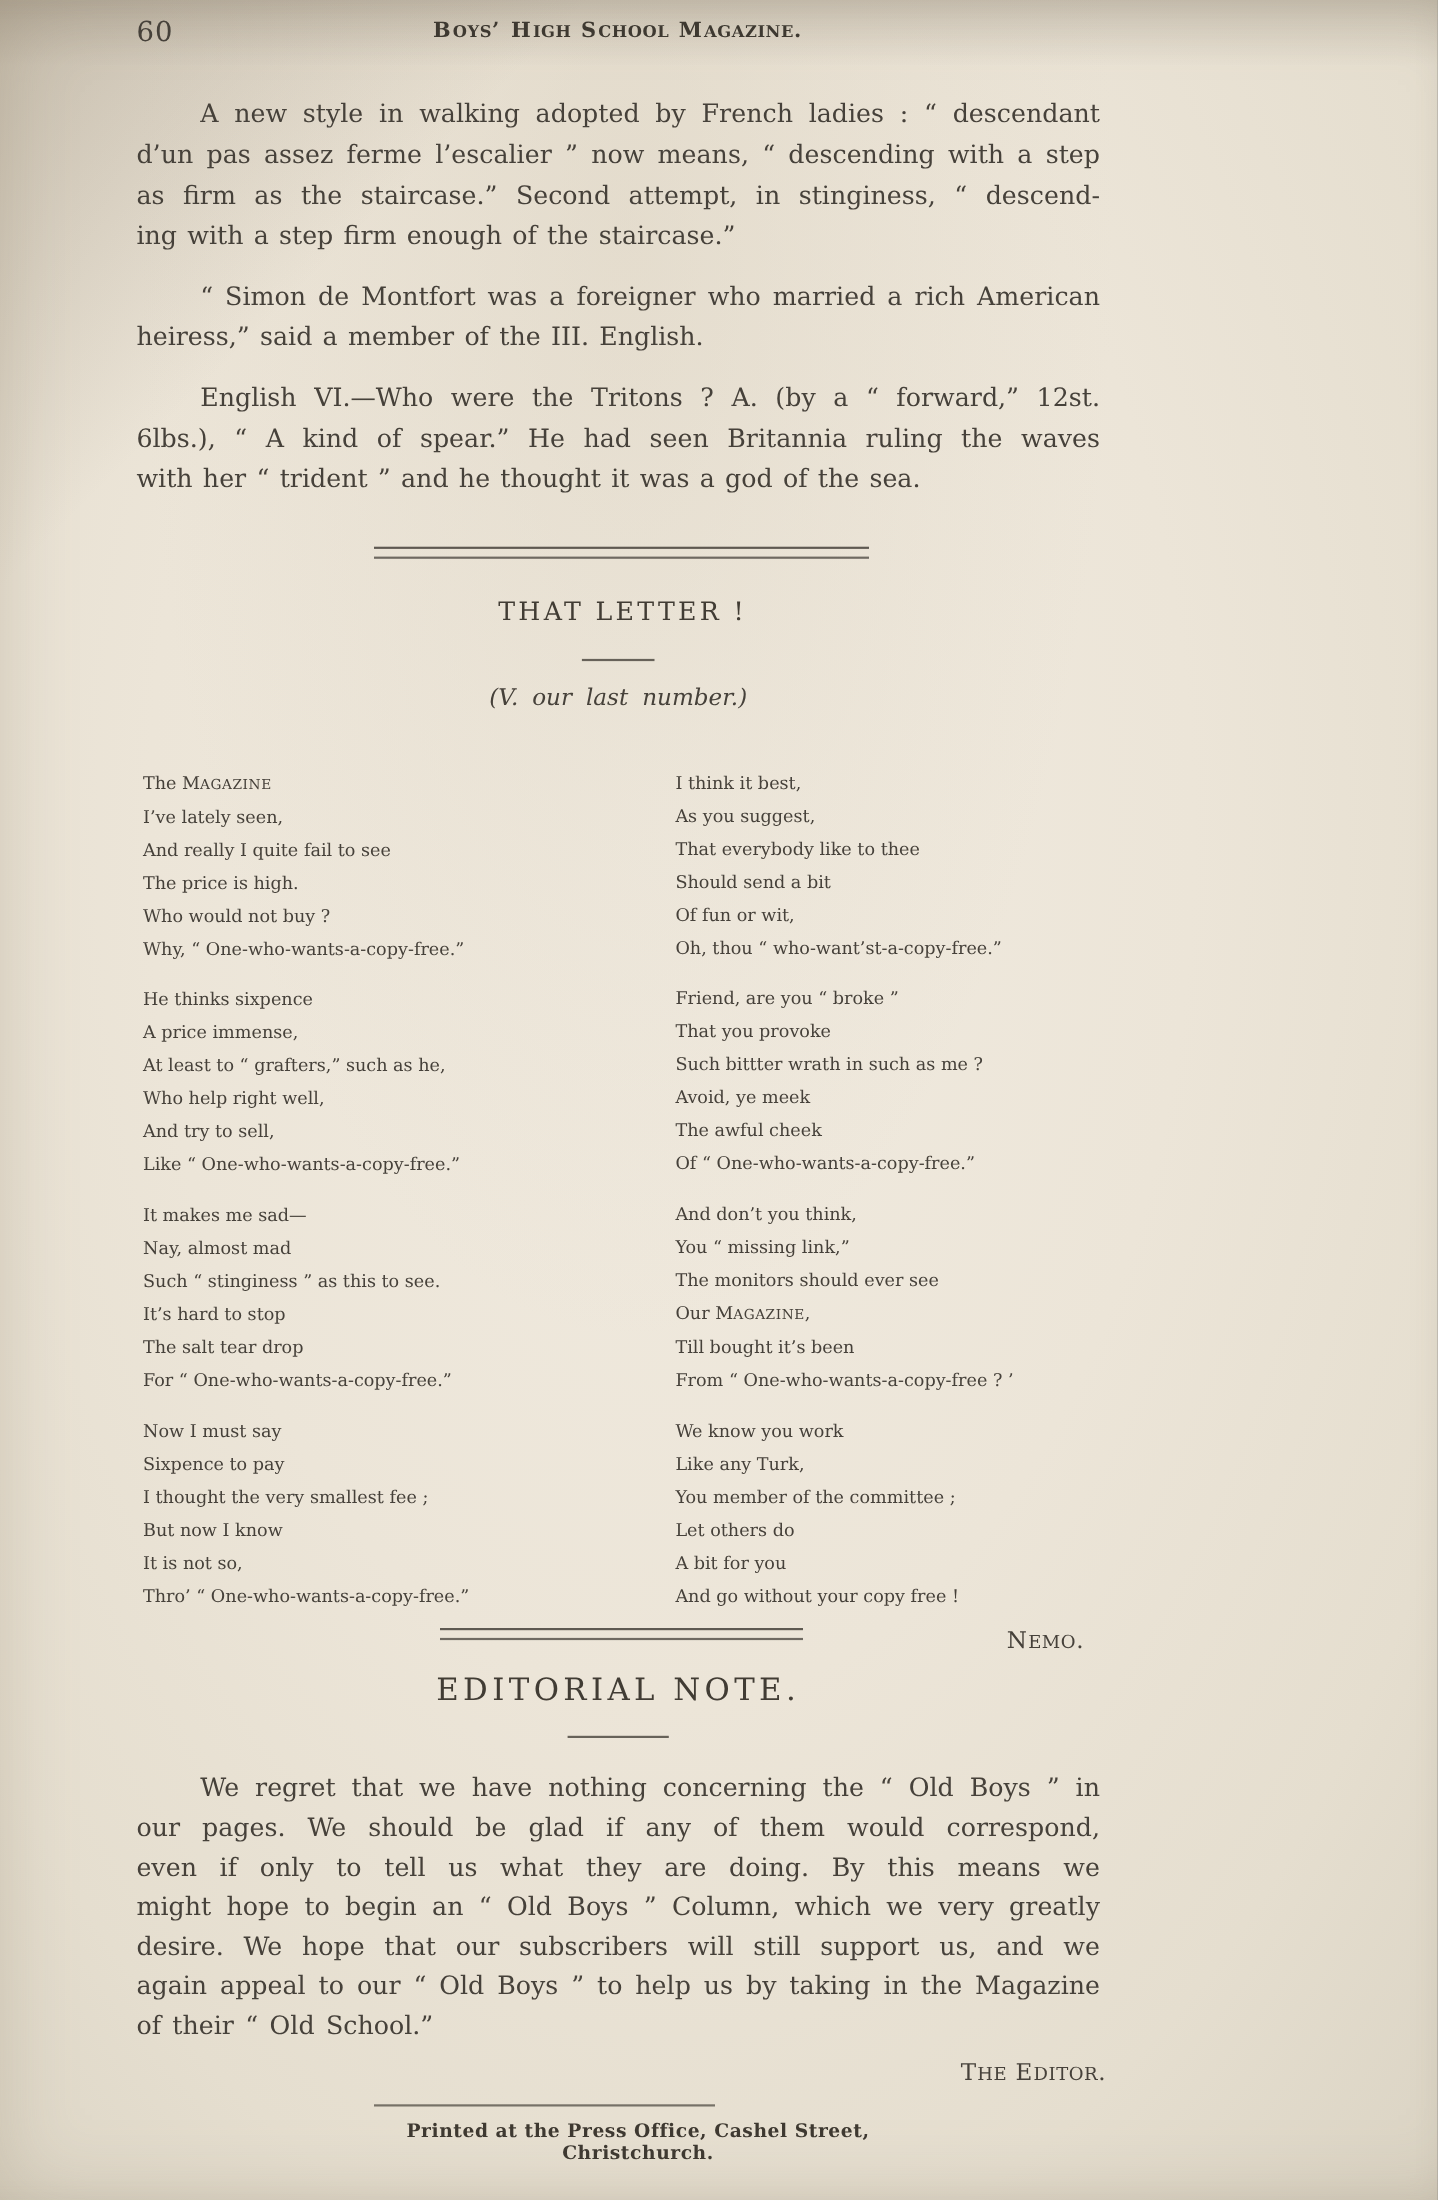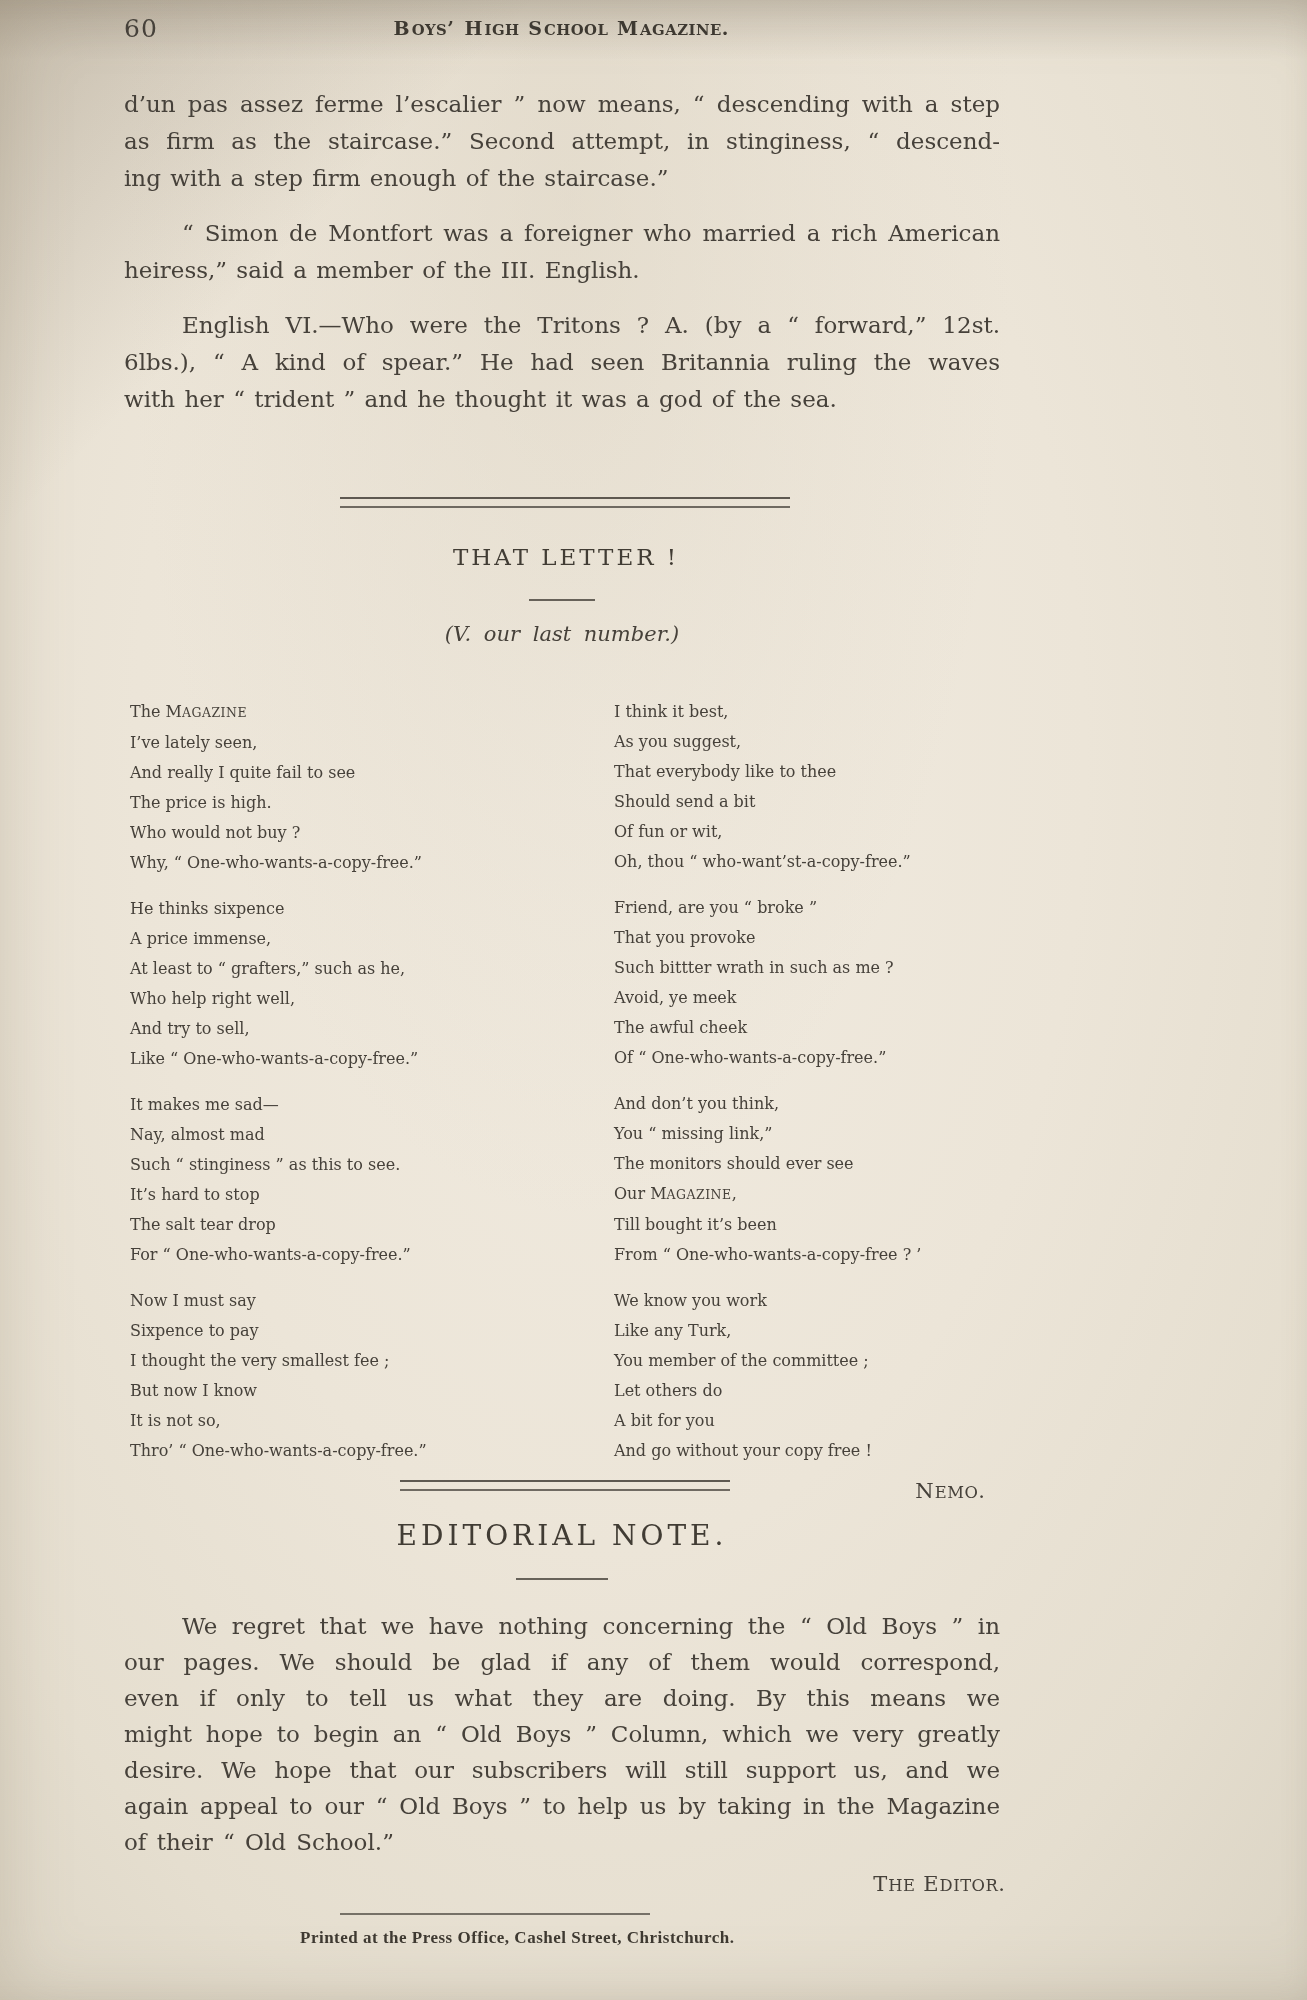--- a/index.html
+++ b/index.html
@@ -52,22 +52,22 @@
   .poem-line{white-space:nowrap;}
   .poem-signature{position:absolute;left:614px;top:1446px;width:372px;text-align:right;
     font-size:21px;letter-spacing:1px;margin-top:33px;}
   
   .editorial-heading{position:absolute;left:124px;top:1519px;width:876px;margin:0;
     text-align:center;font-size:28px;font-weight:400;letter-spacing:4px;color:#413c34;}
   #editorial-paragraph{top:1608px;font-size:23px;line-height:36px;word-spacing:3px;}
   .editorial-signature{position:absolute;left:124px;top:1872px;width:882px;text-align:right;
     font-size:21px;letter-spacing:1px;}
   
-  .imprint{position:absolute;left:300px;top:1928px;width:560px;text-align:left;
-    font-size:17px;font-weight:700;letter-spacing:0.5px;color:#3e3931;font-family:Liberation Serif, serif;}
+  .imprint{position:absolute;left:300px;top:1928px;width:560px;text-align:center;
+    font-size:17px;font-weight:700;letter-spacing:0.5px;color:#3e3931;}
   
   .sc{font-size:0.78em;letter-spacing:0.5px;}
   
   .page-edge{
     position:absolute;right:0;top:0;bottom:0;width:26px;
     background:linear-gradient(to bottom,
       #b3b2a0 0%, #9aa18d 30%, #8a9383 55%, #6e7f78 74%,
       #456473 86%, #2c4d63 93%, #223e52 100%);
     box-shadow:-8px 0 10px -3px rgba(95,92,78,0.35);
   }
@@ -77,20 +77,21 @@
 
 <div class="page">
 
   <div class="header">
     <span class="page-number">60</span>
     <div class="magazine-title">B<span class="sc">OYS</span>’ H<span class="sc">IGH</span> S<span class="sc">CHOOL</span> M<span class="sc">AGAZINE</span>.</div>
   </div>
 
   <section class="content-block" id="body-paragraphs">
       <div class="para">
+        <div class="jline indent">A new style in walking adopted by French ladies : “ descendant</div>
         <div class="jline">d’un pas assez ferme l’escalier ” now means, “ descending with a step</div>
         <div class="jline">as firm as the staircase.”   Second attempt, in stinginess, “ descend-</div>
         <div class="jline last">ing with a step firm enough of the staircase.”</div>
       </div>
       <div class="para">
         <div class="jline indent">“ Simon de Montfort was a foreigner who married a rich American</div>
         <div class="jline last">heiress,” said a member of the III. English.</div>
       </div>
       <div class="para">
         <div class="jline indent">English VI.—Who were the Tritons ?  A. (by a “ forward,” 12st.</div>

